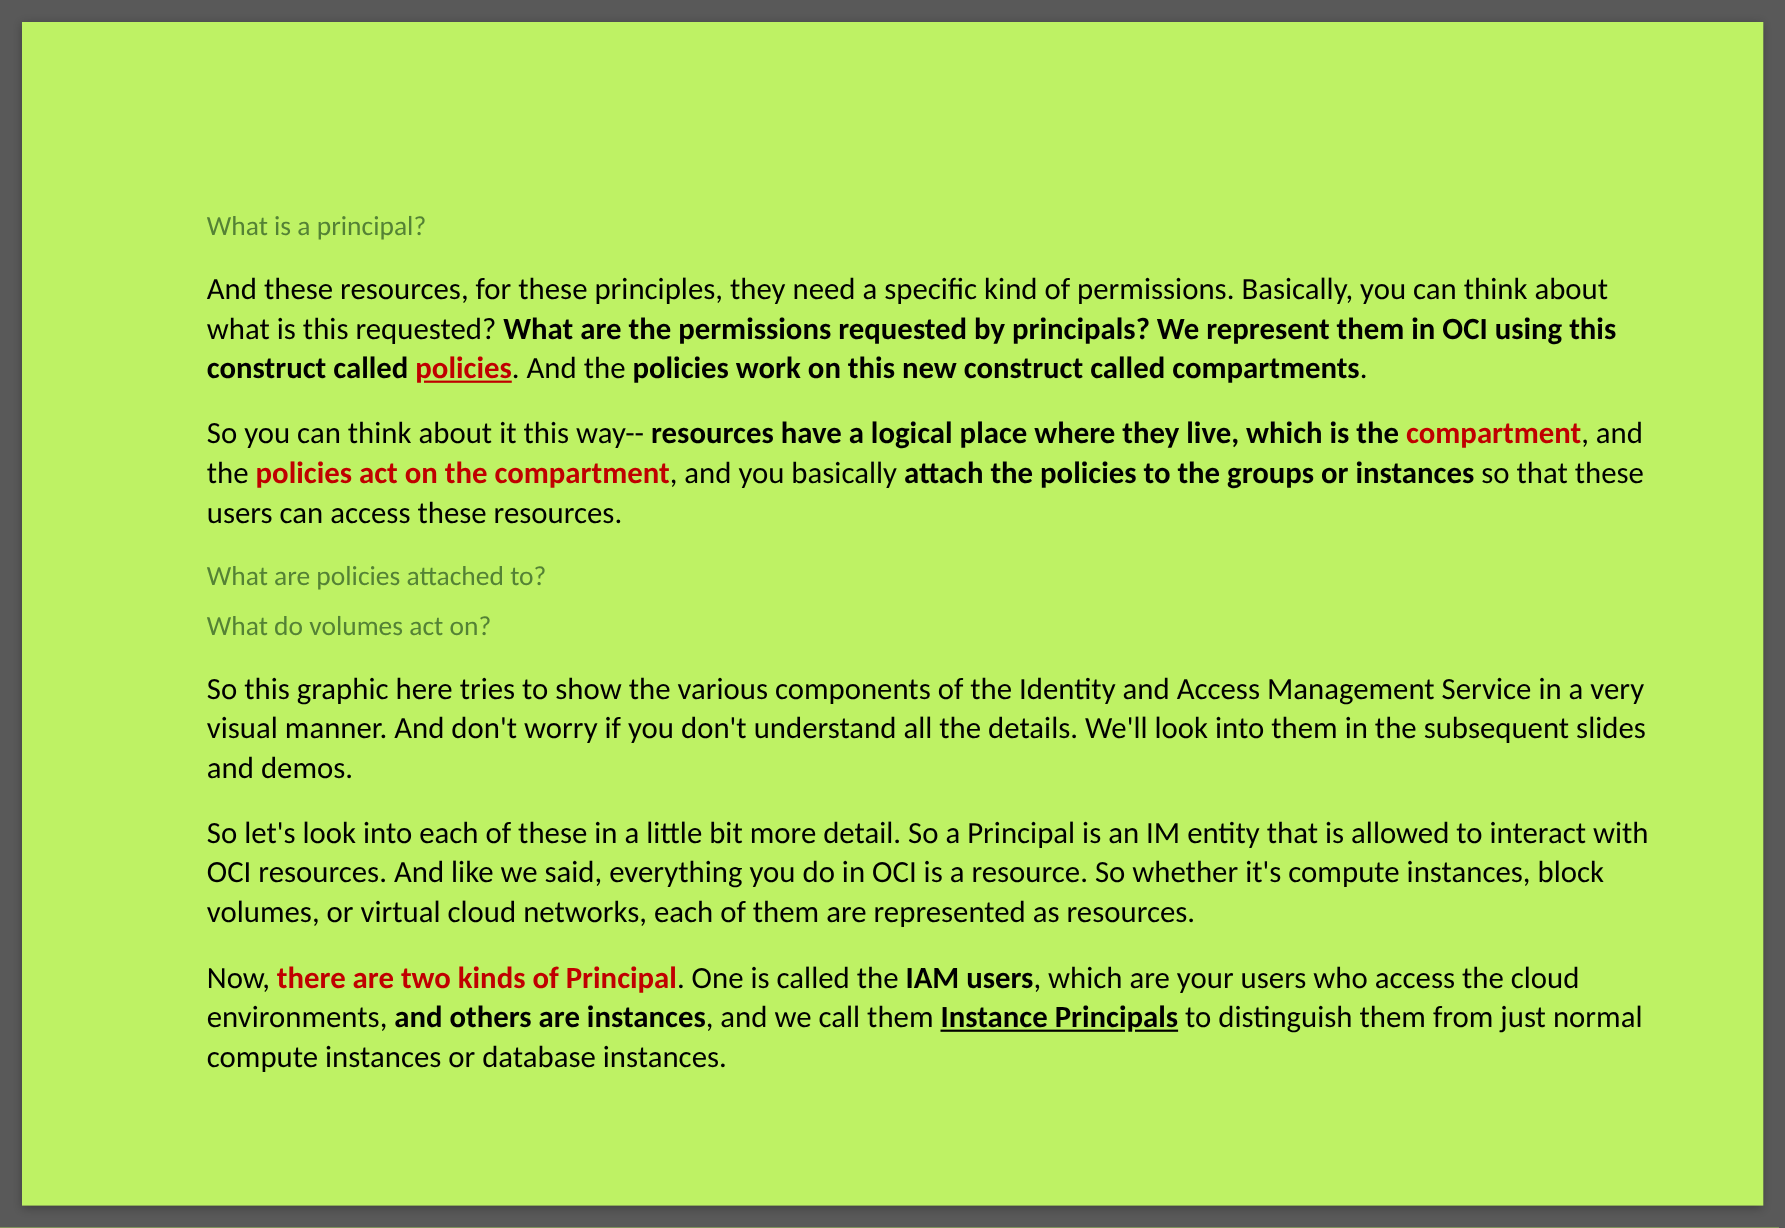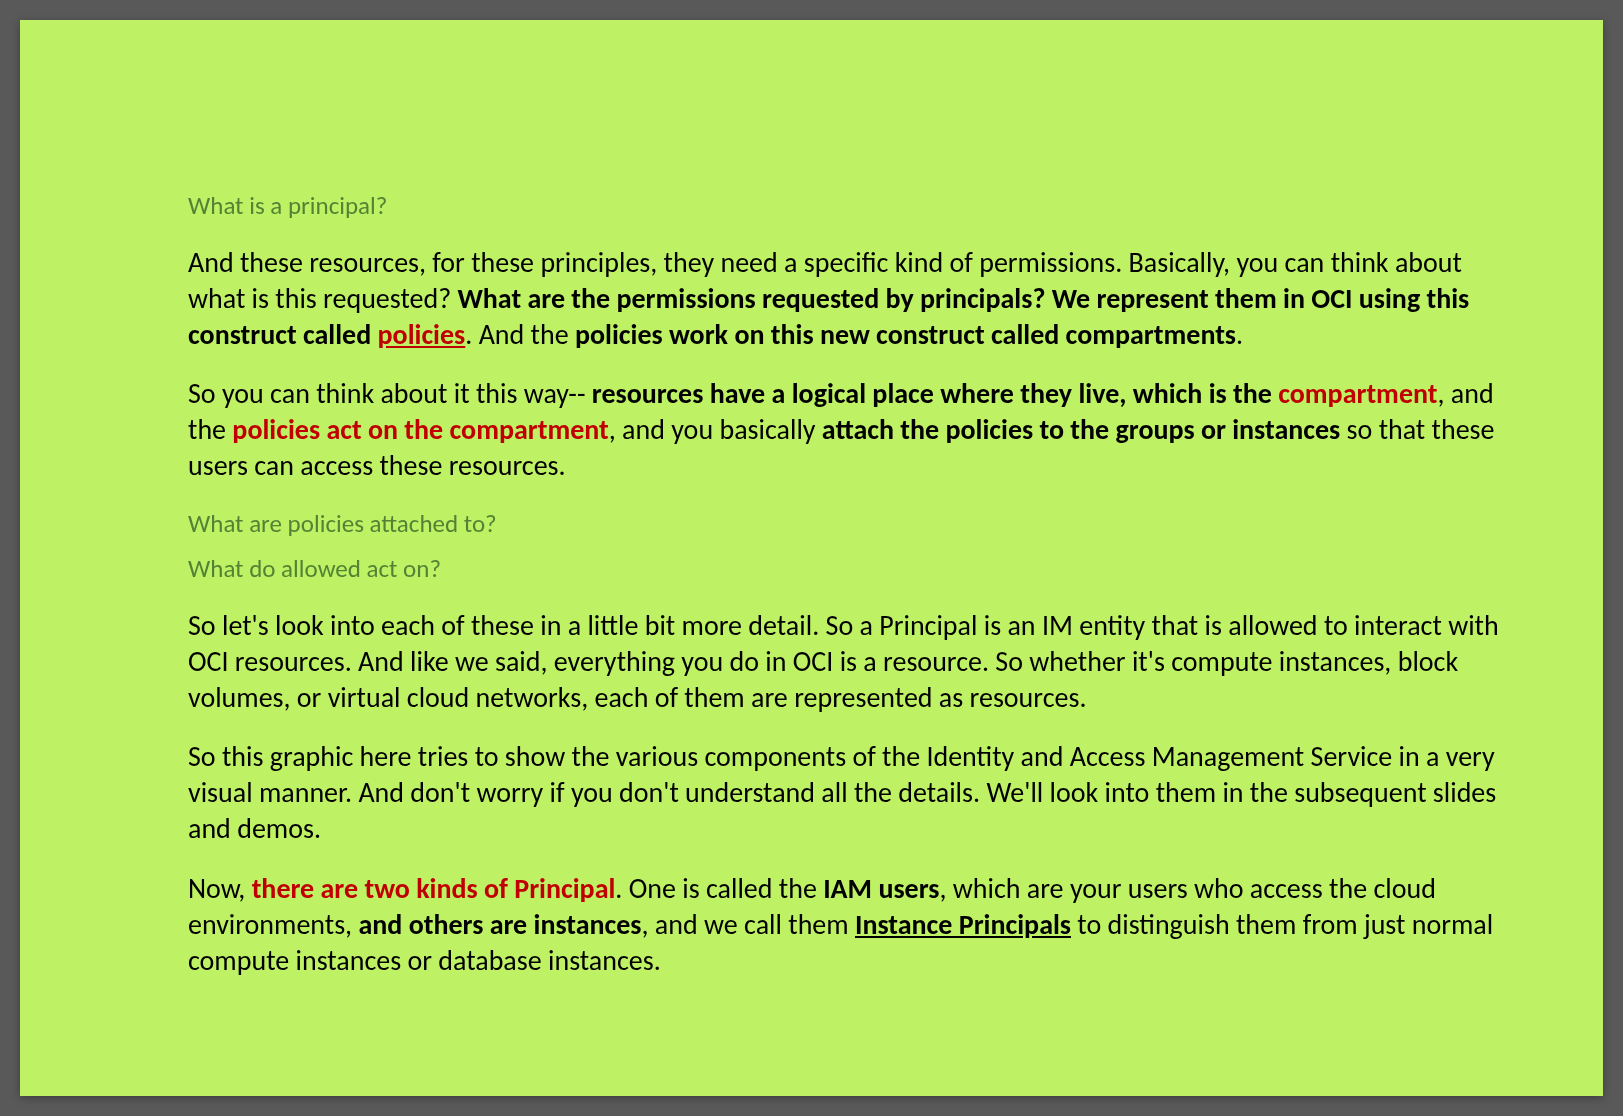--- a/index.html
+++ b/index.html
@@ -65,27 +65,27 @@
   <p>
     <span>And these resources, for these principles, they need a specific kind of permissions. Basically, you can think about what is this requested? </span><span class="bold">What are the permissions requested by principals? We represent them in OCI using this construct called </span><span class="red-bold-underline">policies</span><span>. And the </span><span class="bold">policies work on this new construct called compartments</span><span>.</span>
   </p>
 
   <p>
     <span>So you can think about it this way-- </span><span class="bold">resources have a logical place where they live, which is the </span><span class="red-bold">compartment</span><span>, and the </span><span class="red-bold">policies act on the compartment</span><span>, and you basically </span><span class="bold">attach the policies to the groups or instances</span><span> so that these users can access these resources.</span>
   </p>
 
   <div class="heading-green tight">What are policies attached to?</div>
 
-  <div class="heading-green">What do allowed act on?</div>
+  <div class="heading-green">What do volumes act on?</div>
+
+  <p>
+    <span>So this graphic here tries to show the various components of the Identity and Access Management Service in a very visual manner. And don't worry if you don't understand all the details. We'll look into them in the subsequent slides and demos.</span>
+  </p>
 
   <p>
     <span>So let's look into each of these in a little bit more detail. So a Principal is an IM entity that is allowed to interact with OCI resources. And like we said, everything you do in OCI is a resource. So whether it's compute instances, block volumes, or virtual cloud networks, each of them are represented as resources.</span>
-  </p>
-
-  <p>
-    <span>So this graphic here tries to show the various components of the Identity and Access Management Service in a very visual manner. And don't worry if you don't understand all the details. We'll look into them in the subsequent slides and demos.</span>
   </p>
 
   <p>
     <span>Now, </span><span class="red-bold">there are two kinds of Principal</span><span>. One is called the </span><span class="bold">IAM users</span><span>, which are your users who access the cloud environments, </span><span class="bold">and others are instances</span><span>, and we call them </span><span class="bold-underline">Instance Principals</span><span> to distinguish them from just normal compute instances or database instances.</span>
   </p>
 
 </div>
 
 </body></html>

